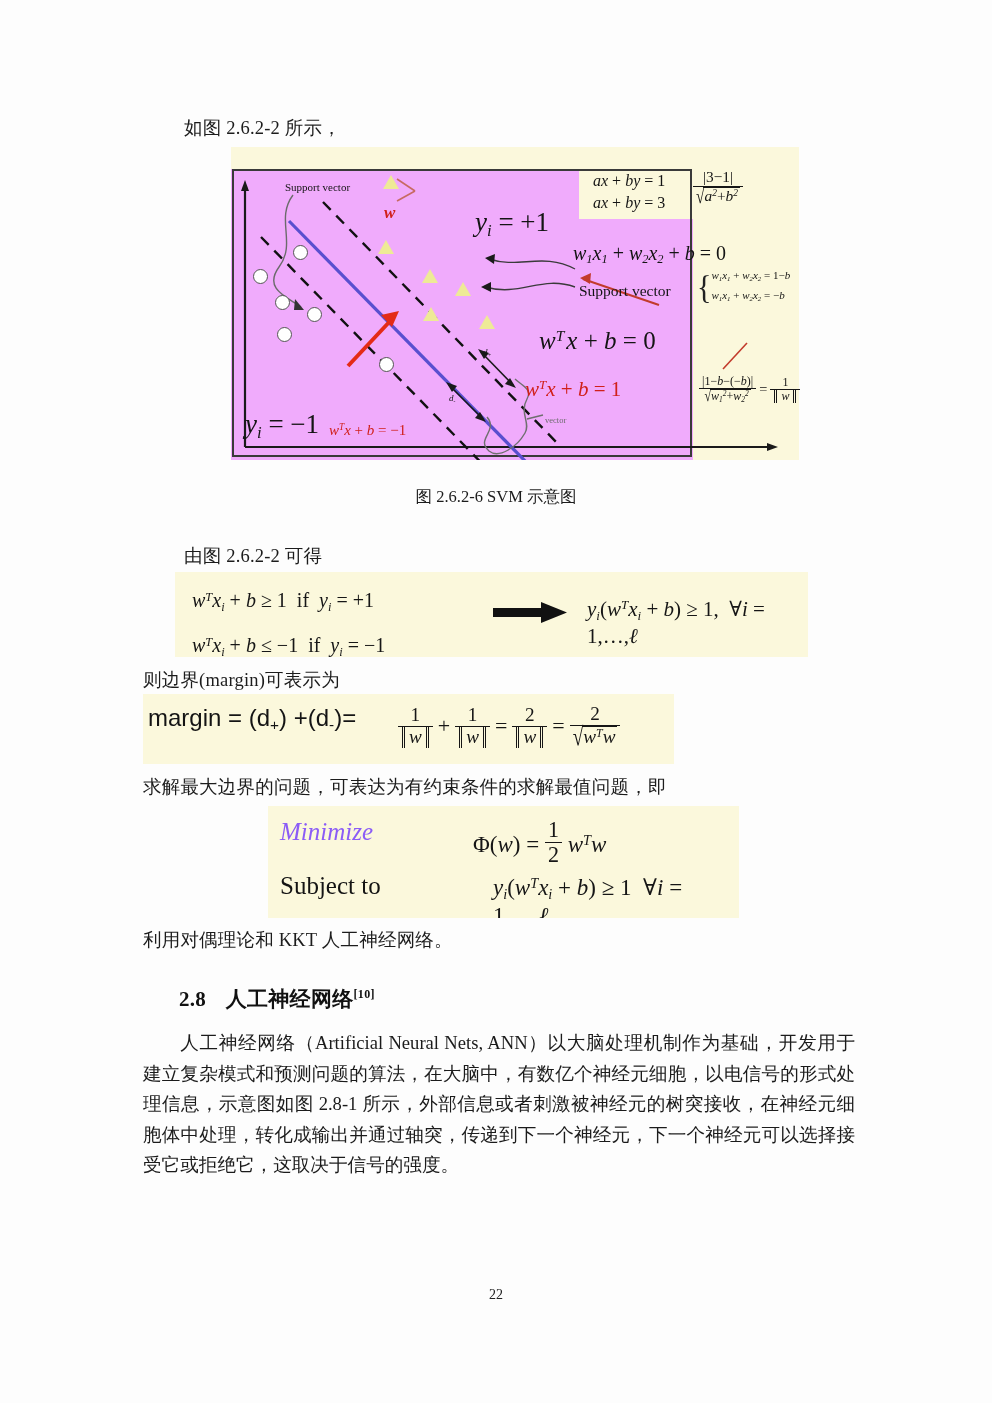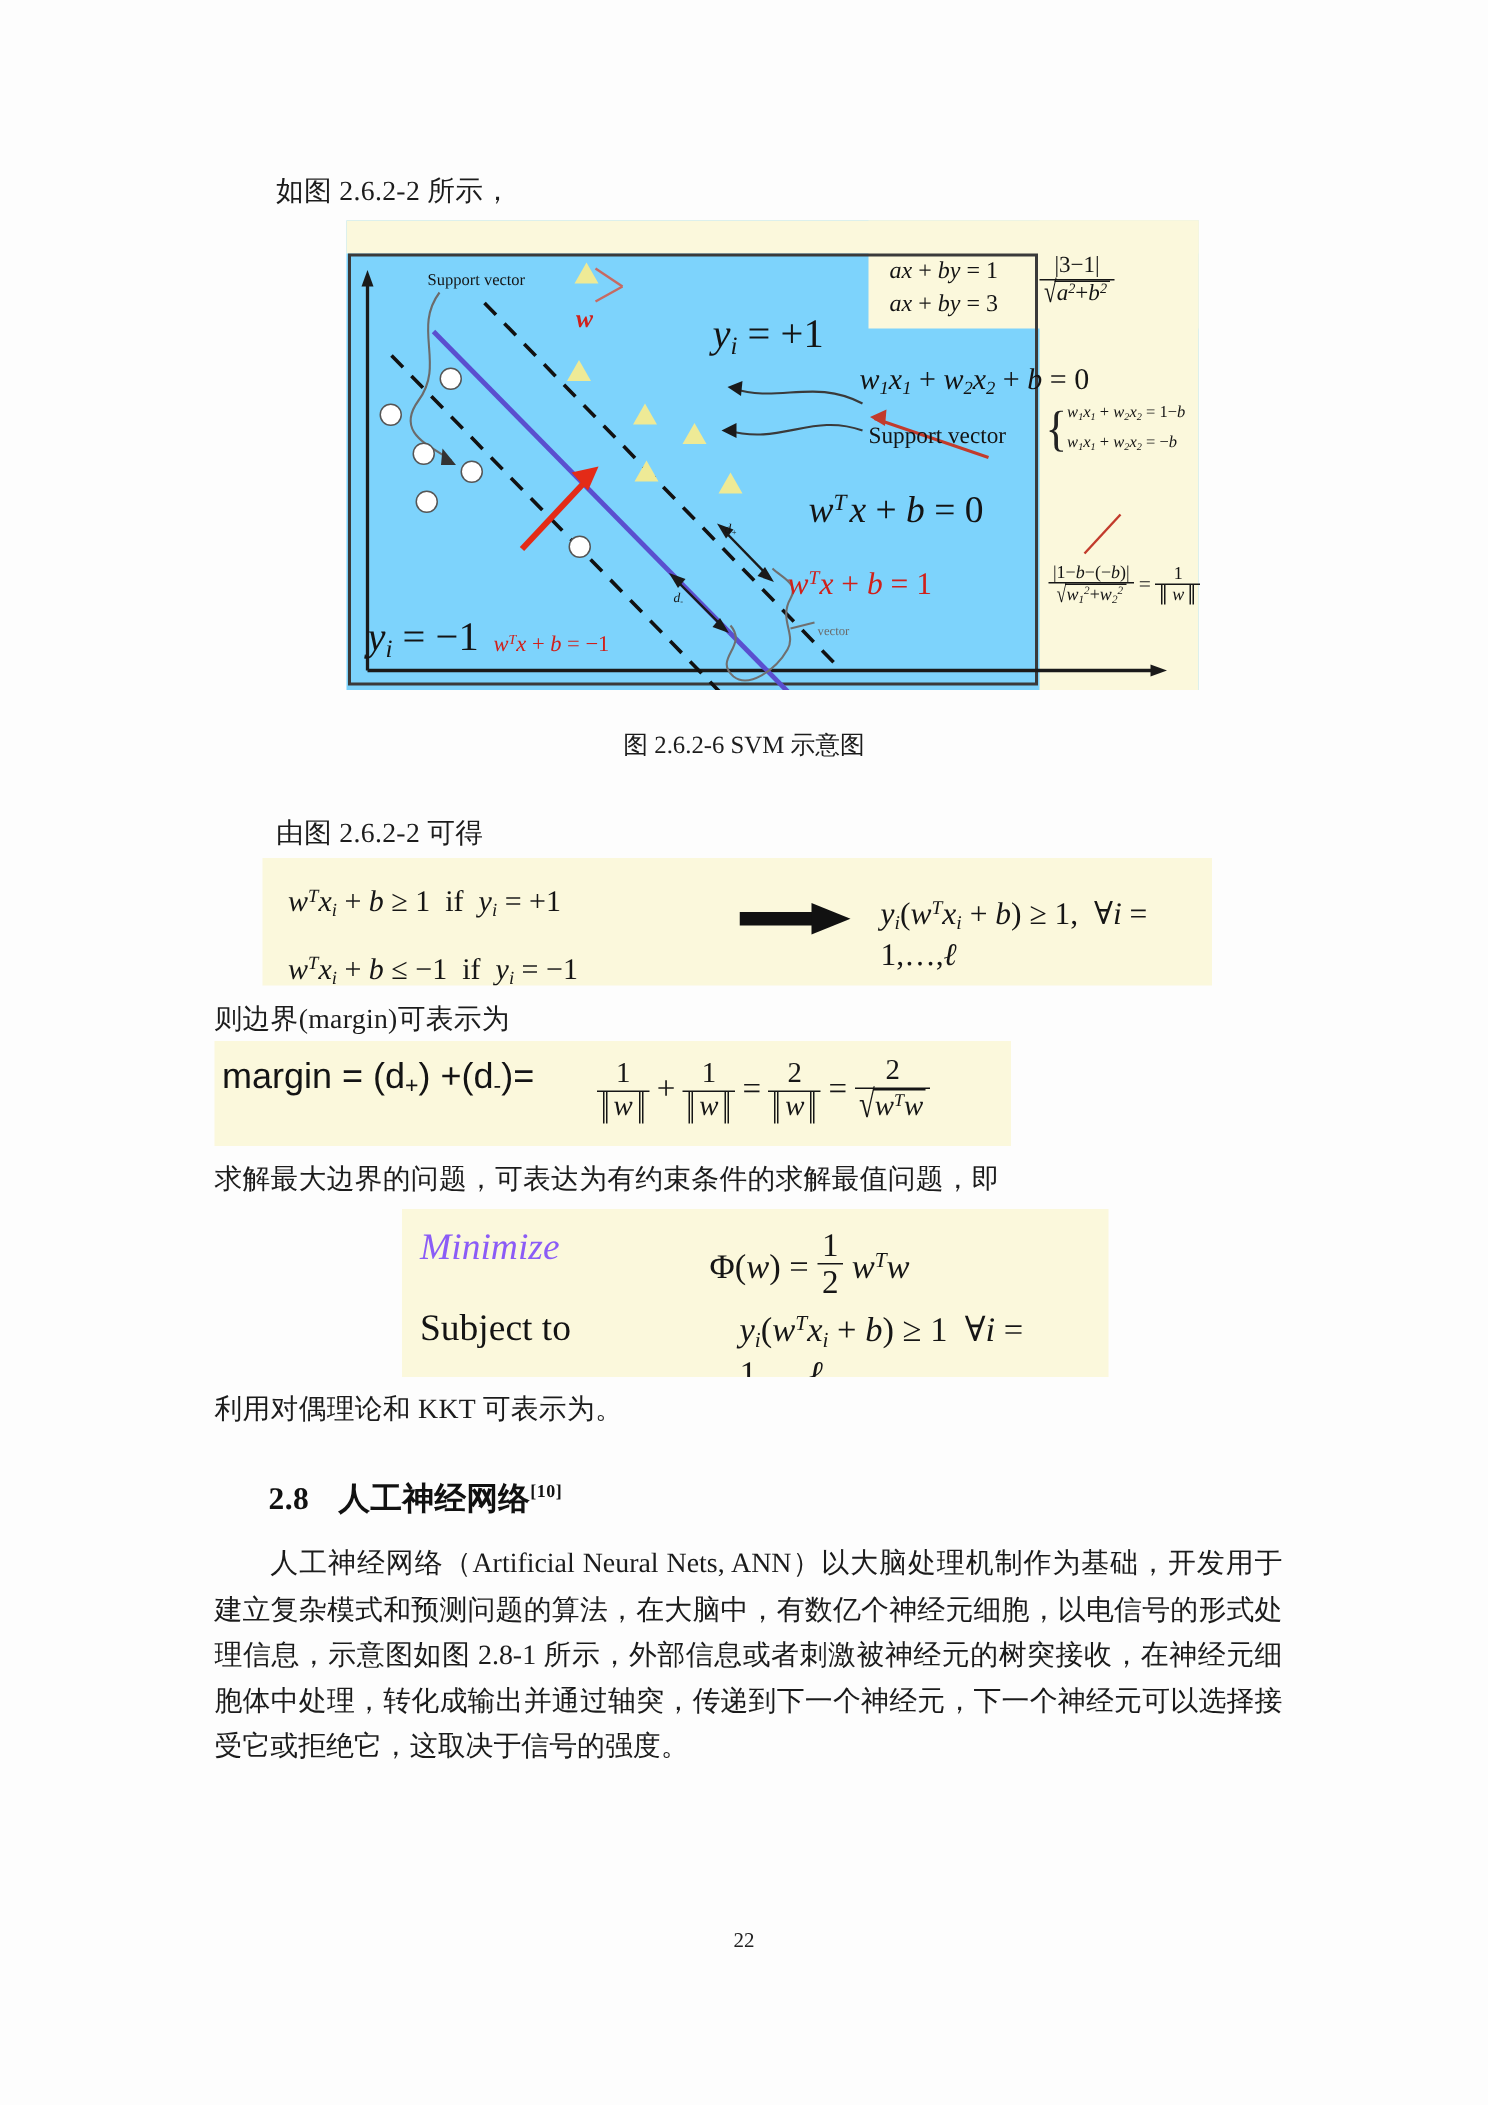--- a/index.html
+++ b/index.html
@@ -113,21 +113,21 @@
     margin: 0 1px;
   }
 
   
   #svm-figure {
     position: absolute;
     left: 231px;
     top: 147px;
     width: 568px;
     height: 313px;
-    background: #7dd3fc;
+    background: #f0abfc;
   }
   .fig-cream {
     position: absolute;
     background: #fbf8dc;
   }
   .fig-text {
     position: absolute;
     font-family: "Liberation Serif", "DejaVu Serif", serif;
     color: #141414;
     white-space: nowrap;
@@ -370,21 +370,21 @@
       w<sup class="i">T</sup>w
     </div>
 
     <div style="position:absolute; left:12px; top:66px; font-size:25px; color:#141414;">Subject to</div>
     <div class="math" style="position:absolute; left:205px; top:68px; font-size:23px;margin-left:20px;">
       y<sub class="i">i</sub><span class="mathn">(</span>w<sup class="i">T</sup>x<sub class="i">i</sub><span class="mathn"> + </span>b<span class="mathn">) ≥ 1</span>
       &nbsp;<span class="mathn">∀</span>i<span class="mathn"> = 1,…,</span>ℓ
     </div>
   </div>
 
-  <div class="para" style="left:143px; top:925px;">利用对偶理论和 KKT 可表示为。</div>
+  <div class="para" style="left:143px; top:925px;">利用对偶理论和 KKT 人工神经网络。</div>
 
   <div class="heading" style="top:985px;">
     <span>2.8</span>
     <span style="display:inline-block; width:14px;"></span><span>人工神经网络</span><sup>[10]</sup>
   </div>
 
   <div class="body-text indent" style="top:1028px;">人工神经网络（Artificial Neural Nets, ANN）以大脑处理机制作为基础，开发用于建立复杂模式和预测问题的算法，在大脑中，有数亿个神经元细胞，以电信号的形式处理信息，示意图如图 2.8-1 所示，外部信息或者刺激被神经元的树突接收，在神经元细胞体中处理，转化成输出并通过轴突，传递到下一个神经元，下一个神经元可以选择接受它或拒绝它，这取决于信号的强度。</div>
 
   <div class="folio" style="top:1287px;">22</div>
 

